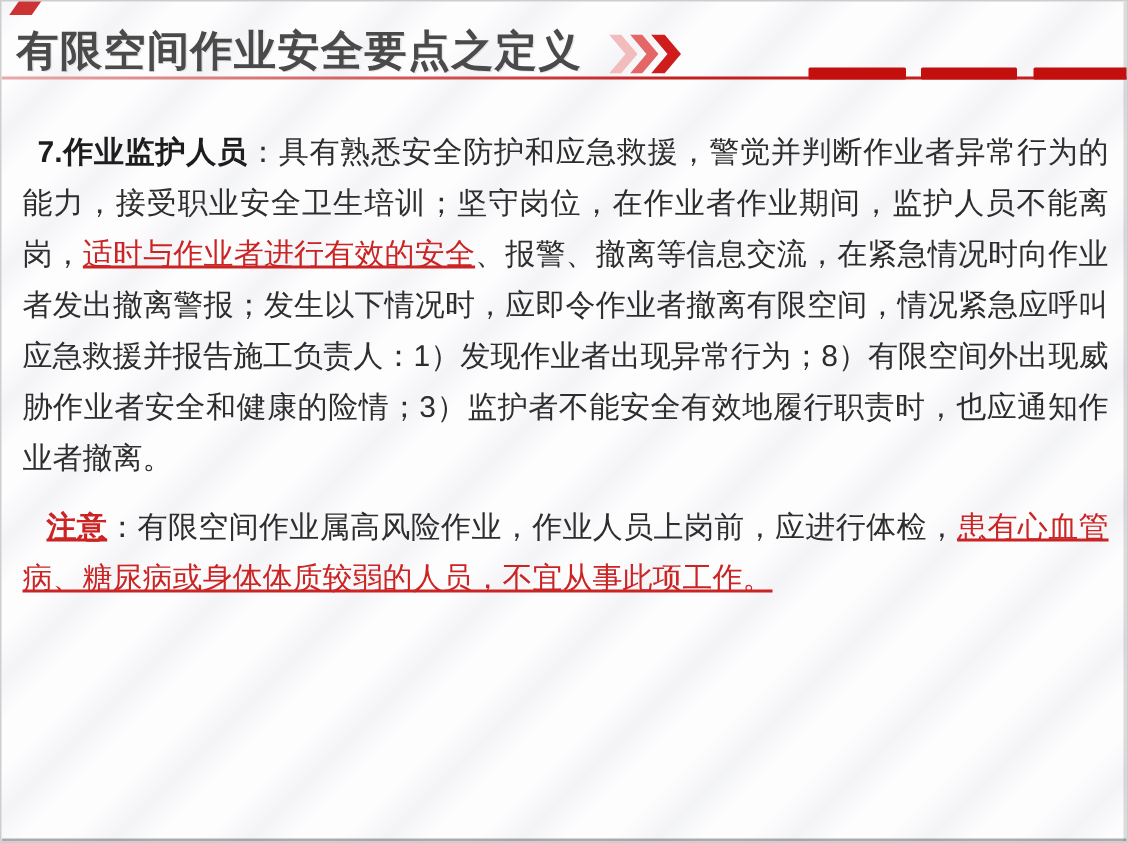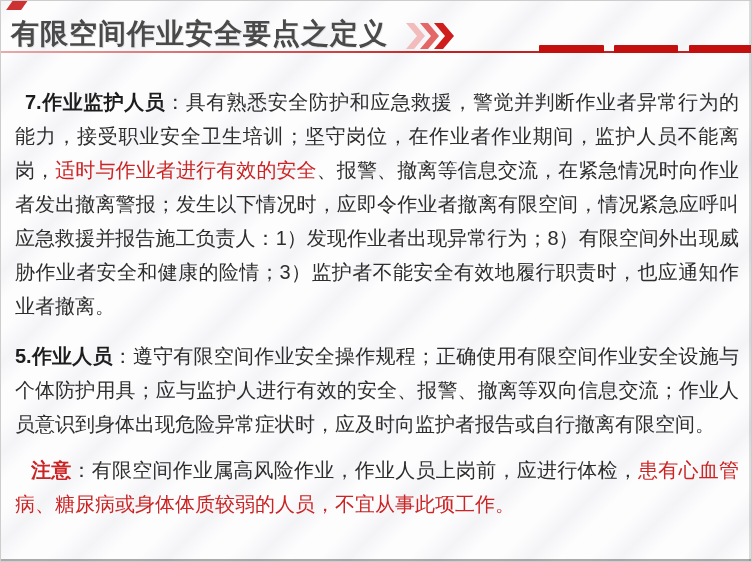--- a/index.html
+++ b/index.html
@@ -51,21 +51,21 @@
   }
   .para{
     font-size:20px;line-height:34px;color:var(--body-dark,#2e2e2e);
     text-align:justify;text-justify:inter-ideograph;
   }
   .para + .para{margin-top:16px;}
   .para.note{margin-top:12px;}
   .indent-sm{text-indent:10px;}
   .indent-md{text-indent:16px;}
   .para .bold{font-weight:bold;color:#1d1d1d;}
-  .para .red{color:var(--red-text,#cb2424);}
+  .para .red{color:var(--red-text,#cb2424);text-decoration:underline;}
   .para .red.bold{color:var(--red-text,#cb2424);}
 </style>
 </head>
 <body>
 
 <div class="slide">
 
   <div class="corner-accent"></div>
 
   <div class="header">
@@ -80,17 +80,16 @@
     <div class="divider"></div>
     <div class="dash-row">
       <div class="dash dash1"></div>
       <div class="dash dash2"></div>
       <div class="dash dash3"></div>
     </div>
   </div>
 
   <div class="body">
     <p class="para indent-sm"><span class="bold">7.作业监护人员</span><span>：具有熟悉安全防护和应急救援，警觉并判断作业者异常行为的能力，接受职业安全卫生培训；坚守岗位，在作业者作业期间，监护人员不能离岗，</span><span class="red">适时与作业者进行有效的安全</span><span>、报警、撤离等信息交流，在紧急情况时向作业者发出撤离警报；发生以下情况时，应即令作业者撤离有限空间，情况紧急应呼叫应急救援并报告施工负责人：1）发现作业者出现异常行为；8）有限空间外出现威胁作业者安全和健康的险情；3）监护者不能安全有效地履行职责时，也应通知作业者撤离。</span></p>
-    <p class="para"><span class="bold">5.作业人员</span><span>：遵守有限空间作业安全操作规程；正确使用有限空间作业安全设施与个体防护用具；应与监护人进行有效的安全、报警、撤离等双向信息交流；作业人员意识到身体出现危险异常症状时，应及时向监护者报告或自行撤离有限空间。</span></p>
     <p class="para note indent-md"><span class="bold red">注意</span><span>：有限空间作业属高风险作业，作业人员上岗前，应进行体检，</span><span class="red">患有心血管病、糖尿病或身体体质较弱的人员，不宜从事此项工作。</span></p>
   </div>
 
 </div>
 
 </body></html>

